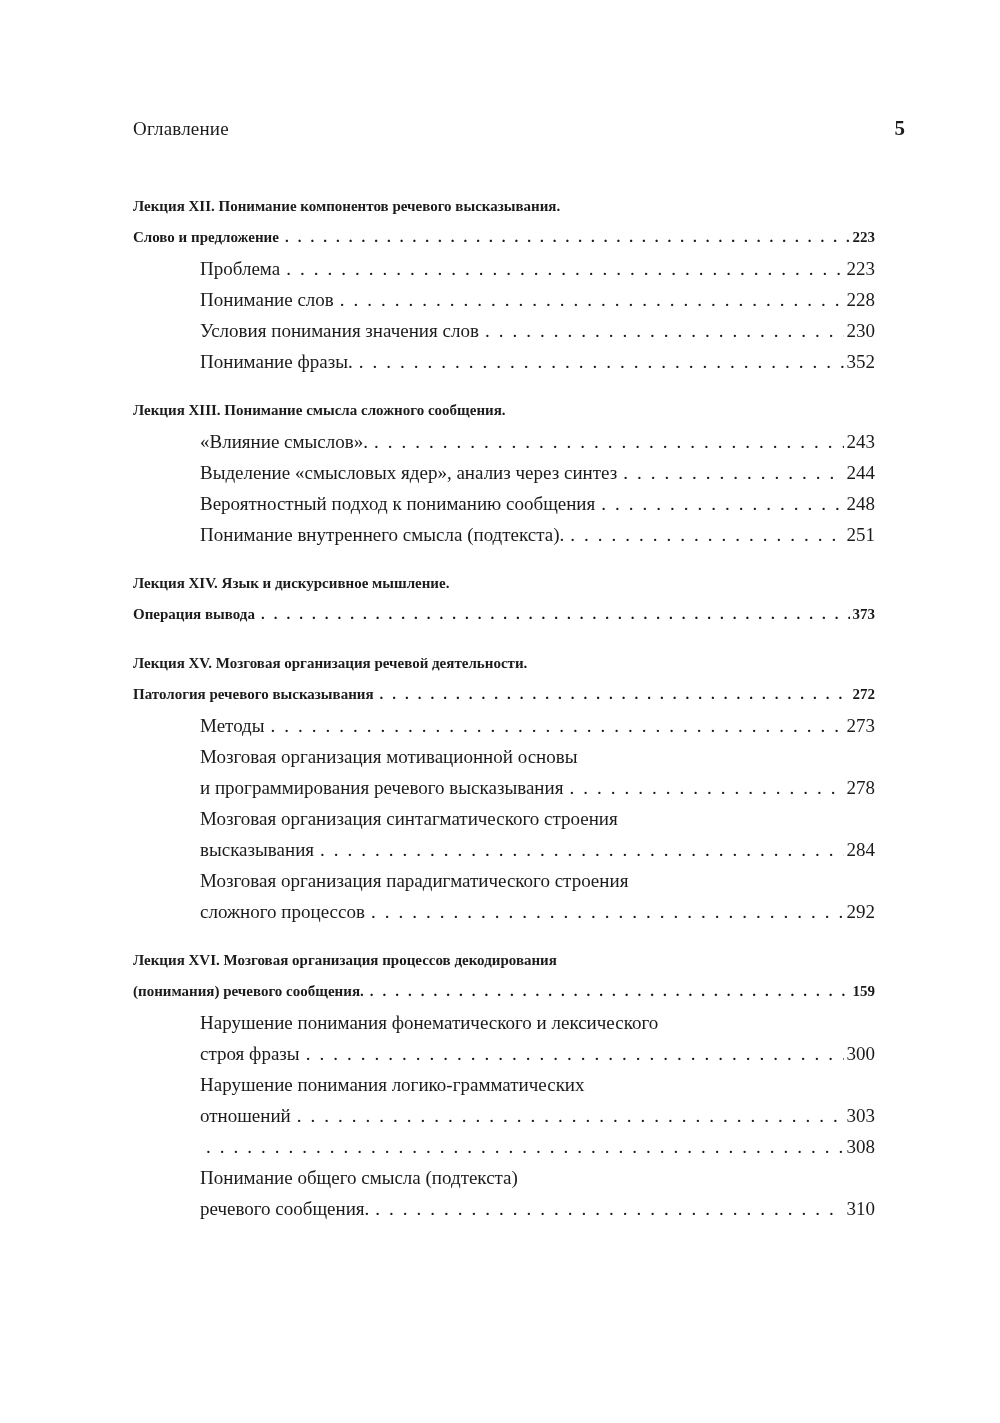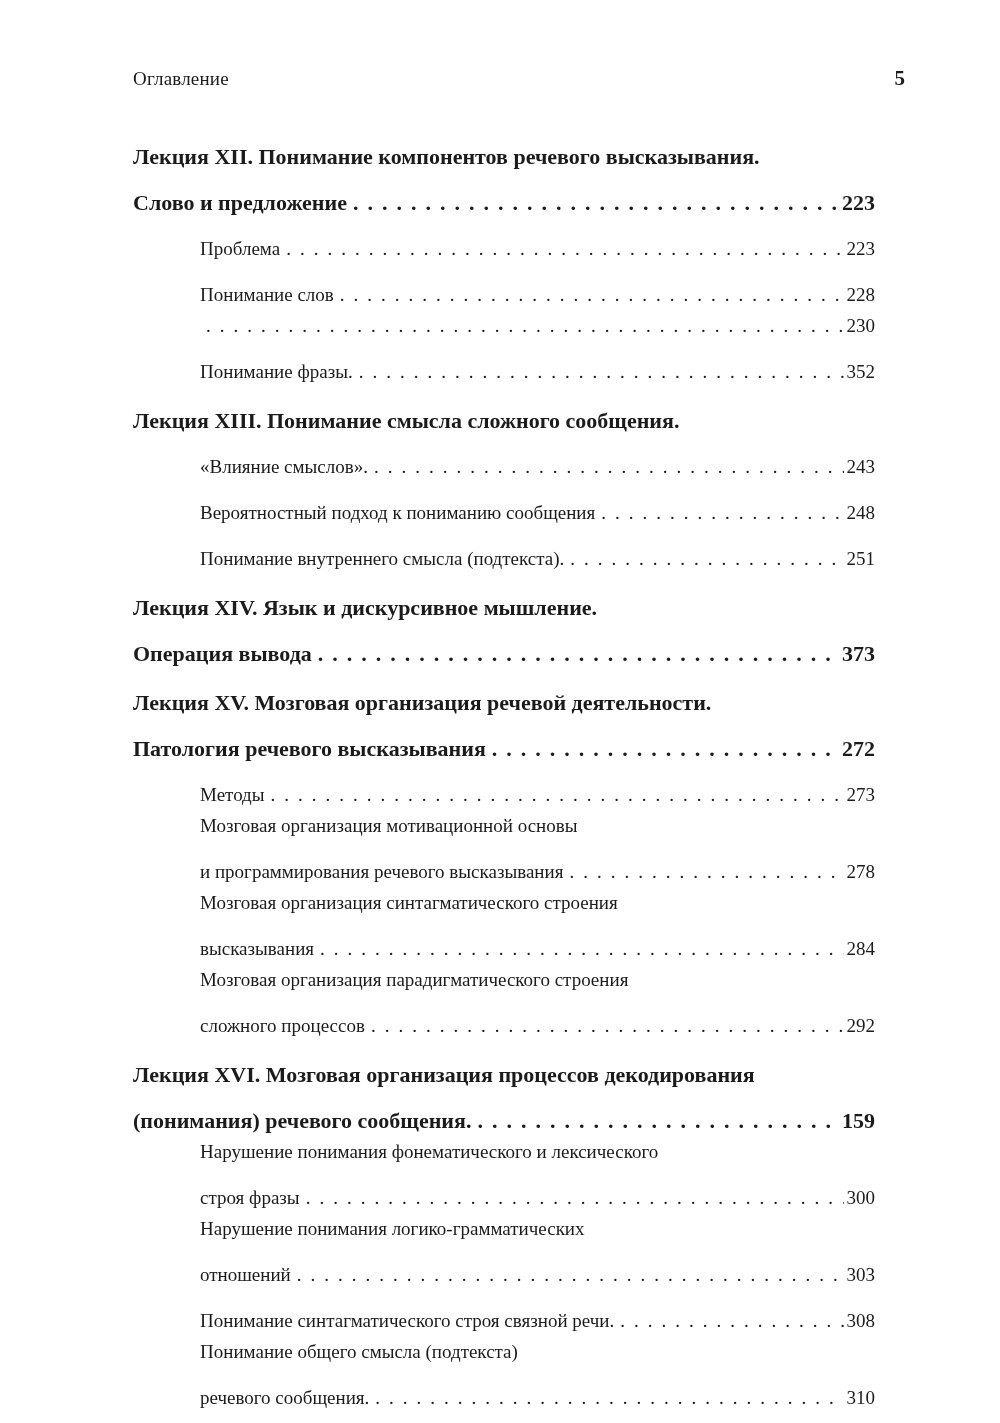--- a/index.html
+++ b/index.html
@@ -7,47 +7,47 @@
   body {
     width: 1000px;
     height: 1423px;
     overflow: hidden;
     font-family: "Liberation Serif", "DejaVu Serif", serif;
     color: #1b1b1b;
   }
   .page {
     width: 100%;
     height: 100%;
-    padding: 66px 125px 40px 133px;
+    padding: 116px 125px 40px 133px;
   }
   .page-header {
     display: flex;
     justify-content: space-between;
     align-items: baseline;
   }
   .header-title { font-size: 19px; letter-spacing: 0.2px; }
   .header-page-num { font-size: 21px; font-weight: bold; margin-right: -30px; }
 
   .toc {
     margin-top: 50px;
     font-size: 19px;
     line-height: 31px;
   }
   .toc-entry.chapter {
     font-weight: bold;
-    font-size: 22px;
+    font-size: 15px;
   }
   .toc-entry.chapter:not(:first-child) { margin-top: 18px; }
   .toc-entry.sub { padding-left: 67px; }
 
   .toc-last-line {
     display: flex;
     align-items: baseline;
   }
-  .toc-text { white-space: nowrap; margin-top: 15px; }
+  .toc-text { white-space: nowrap; }
   .leader {
     flex: 1 1 auto;
     overflow: hidden;
     white-space: nowrap;
     min-width: 14px;
     margin: 0 3px 0 6px;
   }
   .leader::before {
     content: "..................................................................................";
     letter-spacing: 9px;
@@ -82,20 +82,21 @@
       </div>
       <div class="toc-entry sub">
         <div class="toc-last-line">
           <span class="toc-text">Понимание слов</span>
           <span class="leader"></span>
           <span class="toc-page">228</span>
         </div>
       </div>
       <div class="toc-entry sub">
         <div class="toc-last-line">
+          <span class="toc-text">Условия понимания значения слов</span>
           <span class="leader"></span>
           <span class="toc-page">230</span>
         </div>
       </div>
       <div class="toc-entry sub">
         <div class="toc-last-line">
           <span class="toc-text">Понимание фразы.</span>
           <span class="leader"></span>
           <span class="toc-page">352</span>
         </div>
@@ -105,20 +106,27 @@
       </div>
       <div class="toc-entry sub">
         <div class="toc-last-line">
           <span class="toc-text">«Влияние смыслов».</span>
           <span class="leader"></span>
           <span class="toc-page">243</span>
         </div>
       </div>
       <div class="toc-entry sub">
         <div class="toc-last-line">
+          <span class="toc-text">Выделение «смысловых ядер», анализ через синтез</span>
+          <span class="leader"></span>
+          <span class="toc-page">244</span>
+        </div>
+      </div>
+      <div class="toc-entry sub">
+        <div class="toc-last-line">
           <span class="toc-text">Вероятностный подход к пониманию сообщения</span>
           <span class="leader"></span>
           <span class="toc-page">248</span>
         </div>
       </div>
       <div class="toc-entry sub">
         <div class="toc-last-line">
           <span class="toc-text">Понимание внутреннего смысла (подтекста).</span>
           <span class="leader"></span>
           <span class="toc-page">251</span>
@@ -190,21 +198,20 @@
       <div class="toc-entry sub">
         <div class="toc-pre-line">Нарушение понимания логико-грамматических</div>
         <div class="toc-last-line">
           <span class="toc-text">отношений</span>
           <span class="leader"></span>
           <span class="toc-page">303</span>
         </div>
       </div>
       <div class="toc-entry sub">
         <div class="toc-last-line">
-          <span class="toc-text">Понимание синтагматического строя связной речи.</span>
           <span class="leader"></span>
           <span class="toc-page">308</span>
         </div>
       </div>
       <div class="toc-entry sub">
         <div class="toc-pre-line">Понимание общего смысла (подтекста)</div>
         <div class="toc-last-line">
           <span class="toc-text">речевого сообщения.</span>
           <span class="leader"></span>
           <span class="toc-page">310</span>

